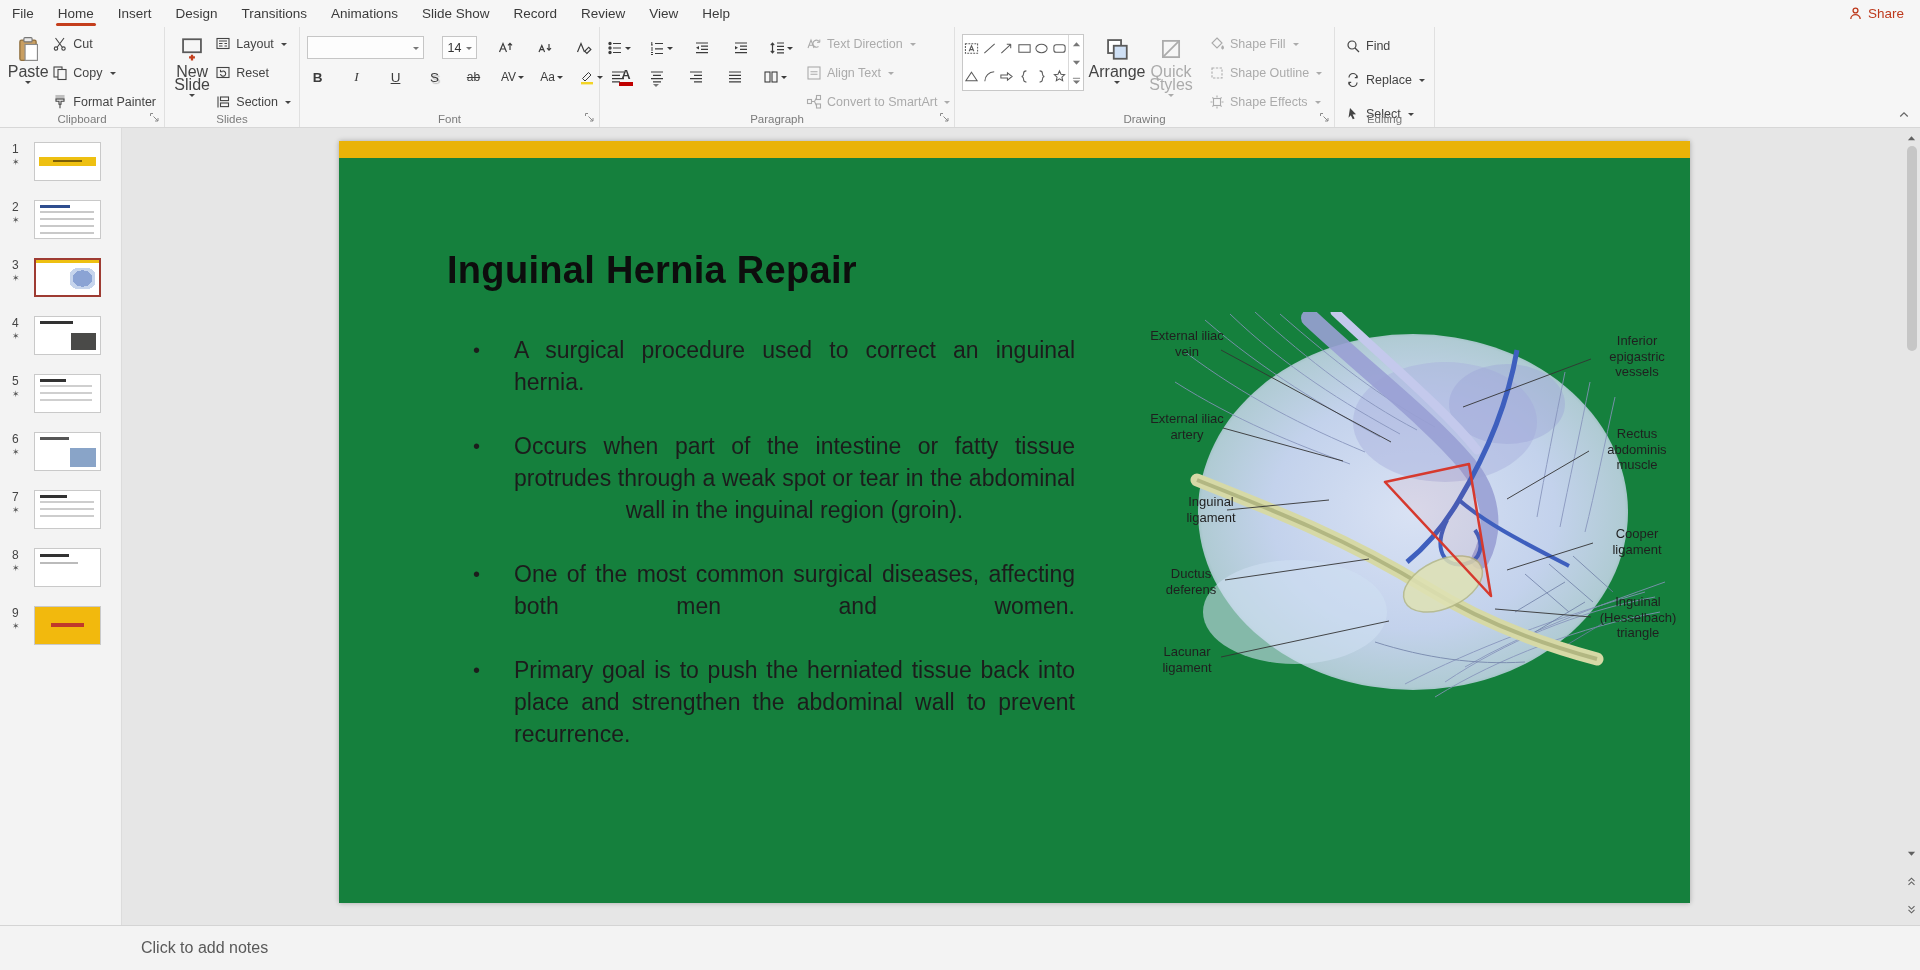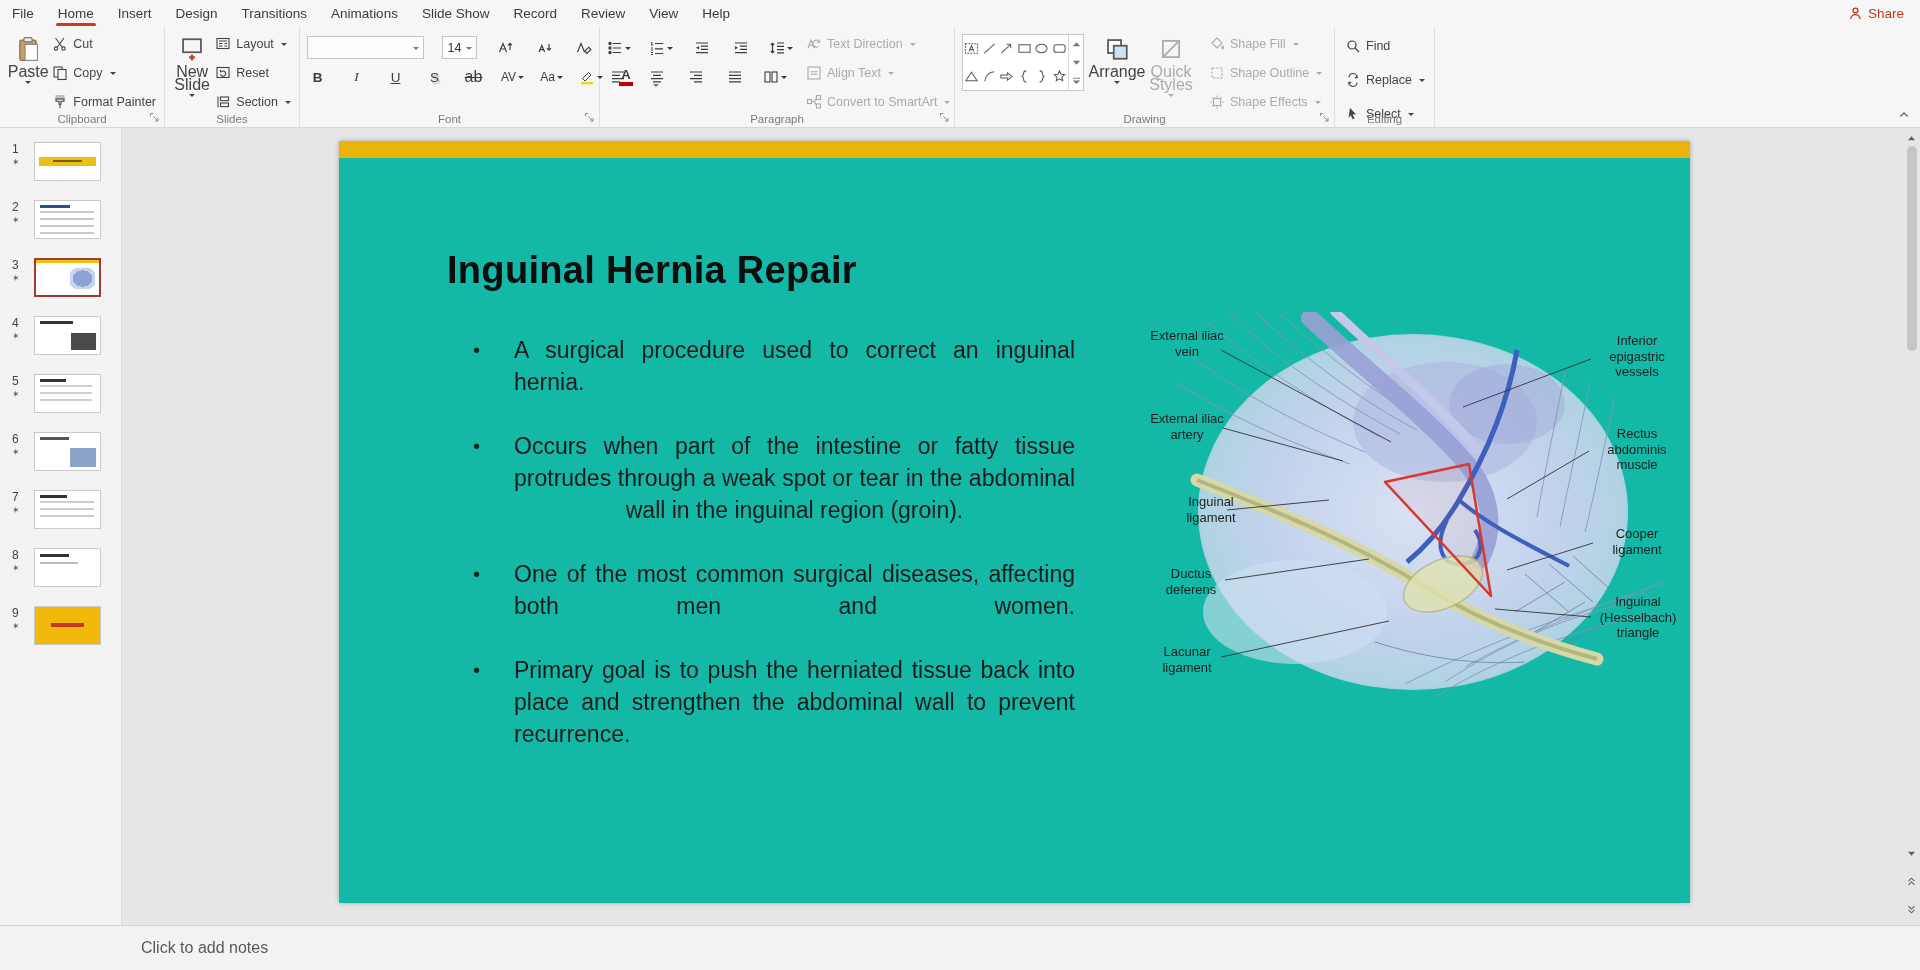--- a/index.html
+++ b/index.html
@@ -39,21 +39,21 @@
   .bigbtn .caret { margin:3px 0 0 0; transform:none; }
   .dis { color:#ababab !important; }
   .frow, .prow { display:flex; align-items:flex-end; gap:18px; height:25px; }
   .combo { display:flex; align-items:center; border:1px solid #c6c6c6; background:#fdfdfd;
            height:23px; font-size:12.5px; color:#333; padding:0 4px; }
   .combo .caret { margin-left:auto; color:#777; }
   .fbtn { min-width:21px; height:22px; display:flex; align-items:center; justify-content:center;
           font-size:13.5px; color:#3c3c3c; }
   .fb-b { font-weight:bold; } .fb-i { font-style:italic; font-family:"Liberation Serif",serif; }
   .fb-u { text-decoration:underline; } .fb-s { text-shadow:1.5px 1.5px 1px #bbb; }
-  .fb-strike { text-decoration:line-through; font-size:16px; }
+  .fb-strike { text-decoration:line-through; font-size:12px; }
   .fb-av, .fb-aa { font-size:12px; }
   .fontcolor { display:flex; flex-direction:column; align-items:center; justify-content:center;
                width:22px; height:22px; }
   .fontcolor .a { font-size:13px; font-weight:bold; line-height:12px; color:#3c3c3c; }
   .fontcolor .bar { width:14px; height:4px; background:#c00000; margin-top:1px; }
   .gallery { width:122px; height:57px; background:#fff; border:1px solid #c8c8c8; display:flex; }
   .gcells { flex:1; display:grid; grid-template-columns:repeat(6,1fr); }
   .gcell { display:flex; align-items:center; justify-content:center; color:#5a5a5a; }
   .gcell svg { width:15px; height:15px; }
   .gscroll { width:15px; border-left:1px solid #d9d9d9; display:flex; flex-direction:column; }
@@ -91,21 +91,21 @@
   .m7::before { content:""; position:absolute; left:8%; top:10%; width:42%; height:3px; background:#333; }
   .m7::after  { content:""; position:absolute; left:8%; right:10%; top:28%; bottom:16%;
                 background:repeating-linear-gradient(to bottom,#cdcdcd 0 2px,transparent 2px 7px); }
   .m8::before { content:""; position:absolute; left:8%; top:14%; width:44%; height:3px; background:#333; }
   .m8::after  { content:""; position:absolute; left:8%; top:34%; width:58%; height:2px; background:#bbb; }
   .m9 { background:#f2b90d; }
   .m9::before { content:""; position:absolute; left:24%; right:24%; top:42%; height:13%; background:#c0392b; }
 
   
   .canvas { position:absolute; top:128px; left:122px; right:0; bottom:45px; background:#e6e6e6; }
-  .slide { position:absolute; left:217px; top:13px; width:1351px; height:762px; background:#14b8a6;
+  .slide { position:absolute; left:217px; top:13px; width:1351px; height:762px; background:#15803d;
            box-shadow:0 0 5px rgba(0,0,0,.28); }
   .accent-bar { position:absolute; top:0; left:0; right:0; height:17px; background:#EAB308; }
   .slide-title { position:absolute; left:108px; top:108px; font-size:38px; font-weight:700;
                  color:#0d0d0d; letter-spacing:.3px; line-height:1.15; }
   .bullets { position:absolute; left:132px; top:193px; width:604px; list-style:none; }
   .bullets li { position:relative; padding-left:43px; font-size:23px; line-height:32px; color:#1c1c1c;
                 margin-bottom:32px; text-align:justify; }
   .bullets li:nth-child(1), .bullets li:nth-child(3) { text-align-last:justify; }
   .bullets li:nth-child(2) { text-align-last:center; }
   .bullets .marker { position:absolute; left:2px; top:0; font-size:20px; color:#1c1c1c;

